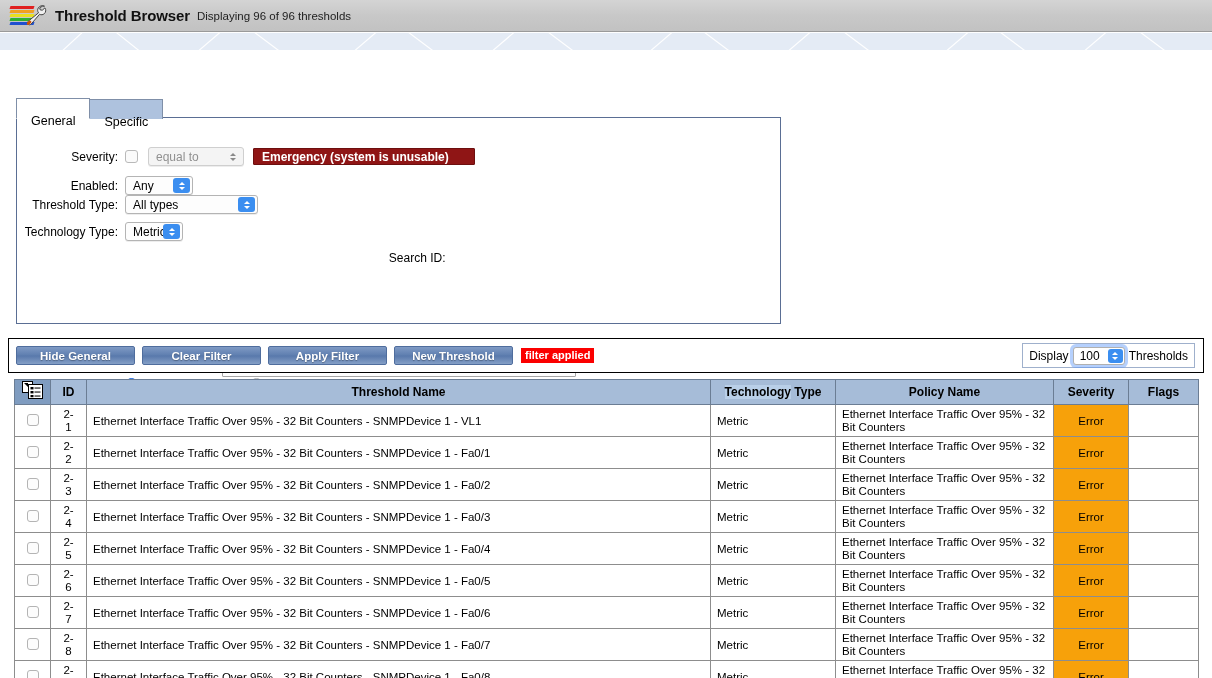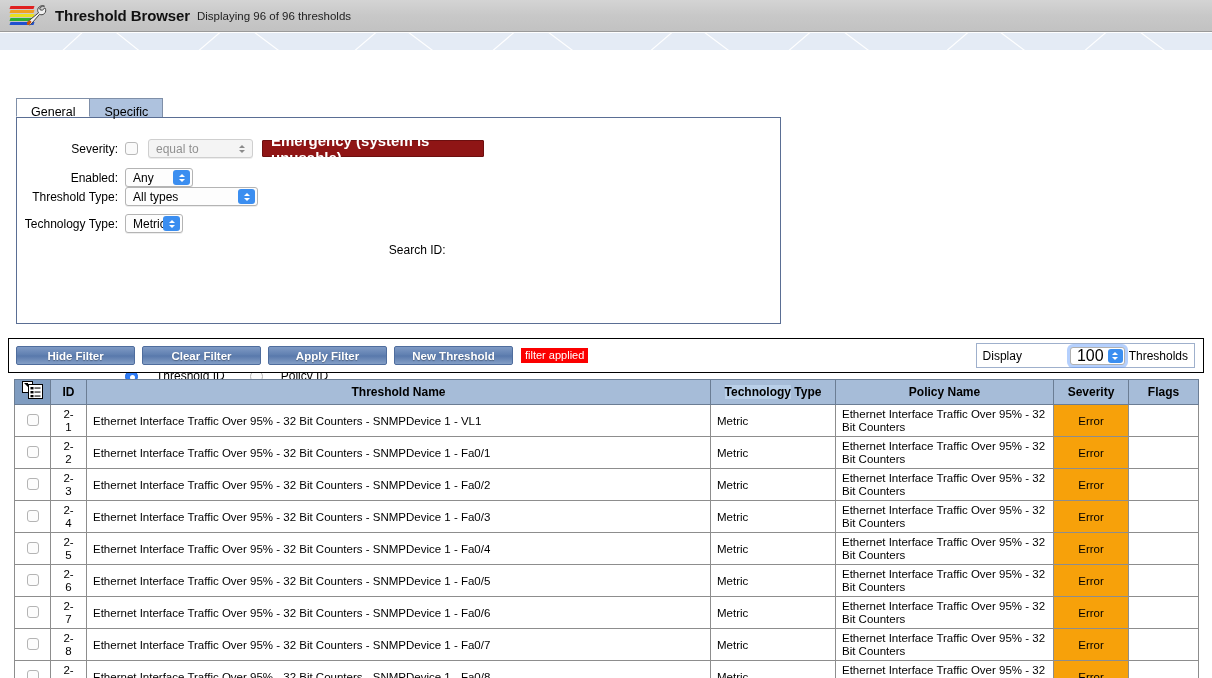--- a/index.html
+++ b/index.html
@@ -63,21 +63,21 @@
   .page { position: relative; background: #fff; }
 
   
   .tabrow {
     position: absolute; top: 66px; left: 16px;
     display: flex; align-items: flex-end;
     z-index: 5;
   }
   .tab {
     font-size: 12.5px;
-    padding: 7px 14px 3px 14px;
+    padding: 16px 14px 3px 14px;
     border: 1px solid #7f8fa8;
     border-bottom: none;
     line-height: 13px;
     cursor: default;
     height: 19px;
   }
   .tab.active { background: #ffffff; border-bottom: 1px solid #fff; position: relative; z-index: 2; }
   .tab.inactive { background: #aec2de; border-left: none; }
 
   
@@ -124,21 +124,21 @@
   .mac-select .arrows.plain b.up { border-bottom-color: #8a8a8a; }
   .mac-select .arrows.plain b.dn { border-top-color: #8a8a8a; }
 
   .mac-select.disabled { color: #909090; background: #f4f4f4; border-color: #cfcfcf; }
 
   .sev-select {
     background: #8f1515;
     border: 1px solid #6d0f0f;
     color: #fff;
     font-weight: bold;
-    font-size: 15px;
+    font-size: 12px;
     height: 17px;
     border-radius: 1px;
     padding: 0 20px 0 8px;
     width: 222px;
     display: inline-flex; align-items: center;
     position: relative;
     cursor: default;
   }
   .sev-select .arrows { background: transparent; right: 4px; top: 0px; height: 15px; }
   .sev-select .arrows b.up { border-bottom-color: #fff; }
@@ -196,45 +196,44 @@
     color: #fff; font-size: 11.5px; font-weight: bold;
     display: flex; align-items: center; justify-content: center;
     text-shadow: 0 1px 1px rgba(0,0,0,.3);
     cursor: default;
   }
   .filter-applied {
     margin-left: 8px;
     background: #fb0000;
     color: #fff;
     font-size: 11px;
-    font-weight: normal;
+    font-weight: bold;
     padding: 1px 4px 2px 4px;
     line-height: 12px;
   }
   .display-box {
     margin-left: auto; margin-right: 8px;
     border: 1px solid #9fb0cc;
     height: 25px;
     display: flex; align-items: center;
     padding: 0 6px;
     font-size: 12px;
     gap: 4px;
   }
   .stepper {
     position: relative;
     display: inline-flex; align-items: center;
     height: 18px;
     background: #fff;
     border: 1px solid #b0b0b0;
     border-radius: 3px;
     padding: 0 20px 0 6px;
-    font-size: 16px;
+    font-size: 12px;
     box-shadow: 0 0 0 3px rgba(90,150,250,.45);
     min-width: 52px;
-    margin-left: 44px;
   }
   .stepper .arrows {
     position: absolute; right: 1px; top: 1px;
     width: 15px; height: 14px; background: #3b8ef0; border-radius: 3px;
     display: flex; flex-direction: column; align-items: center; justify-content: center;
   }
   .stepper .arrows b { display: block; width: 0; height: 0; border-left: 3px solid transparent; border-right: 3px solid transparent; }
   .stepper .arrows b.up { border-bottom: 3.5px solid #fff; margin-bottom: 2px; }
   .stepper .arrows b.dn { border-top: 3.5px solid #fff; }
 
@@ -325,24 +324,24 @@
 
 <div class="page">
 
   <div class="tabrow">
     <div class="tab active">General</div>
     <div class="tab inactive">Specific</div>
   </div>
 
   <div class="filter-panel">
 
-    <div class="frow" style="margin-top:21px;">
+    <div class="frow" style="margin-top:29px;">
       <div class="flabel">Severity:</div>
       <span class="cb"></span>
-      <span class="mac-select disabled" style="margin-left:10px;width:105px;">
+      <span class="mac-select disabled" style="margin-left:10px;width:96px;">
         <span>equal to</span>
         <span class="arrows plain">
             <b class="up"></b>
             <b class="dn"></b>
           </span>
       </span>
       <span class="sev-select" style="margin-left:9px;">
         <span>Emergency (system is unusable)</span>
         <span class="arrows"><b class="up"></b><b class="dn"></b></span>
       </span>
@@ -400,21 +399,21 @@
 
     <div class="frow" style="margin-top:10px;padding-left:108px;">
       <span class="cb checked"></span>
       <span class="inline-label">Threshold Name</span>
       <span class="cb checked"></span>
       <span class="inline-label">Policy Name</span>
     </div>
   </div>
 
   <div class="buttonbar">
-    <div class="btn">Hide Filter</div>
+    <div class="btn">Hide General</div>
     <div class="btn">Clear Filter</div>
     <div class="btn">Apply Filter</div>
     <div class="btn">New Threshold</div>
     <div class="filter-applied">filter applied</div>
 
     <div class="display-box">
       <span>Display</span>
       <span class="stepper">
         <span>100</span>
         <span class="arrows">

